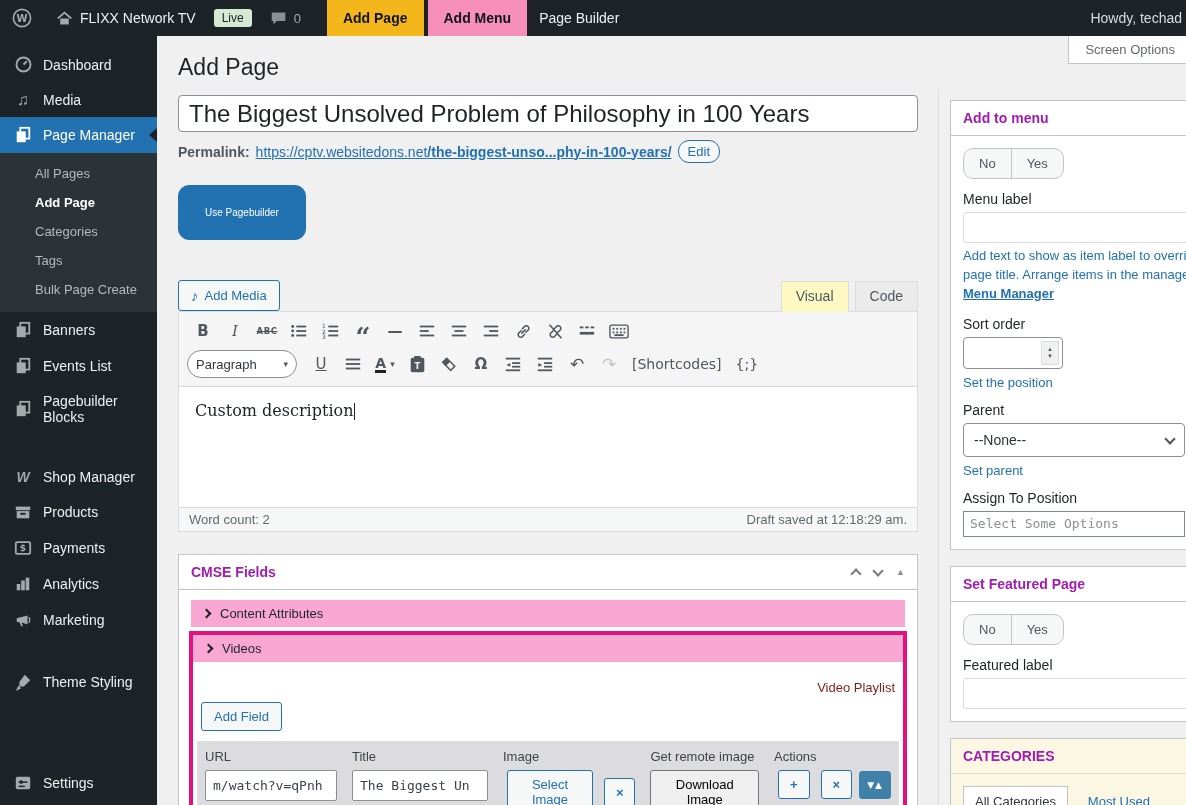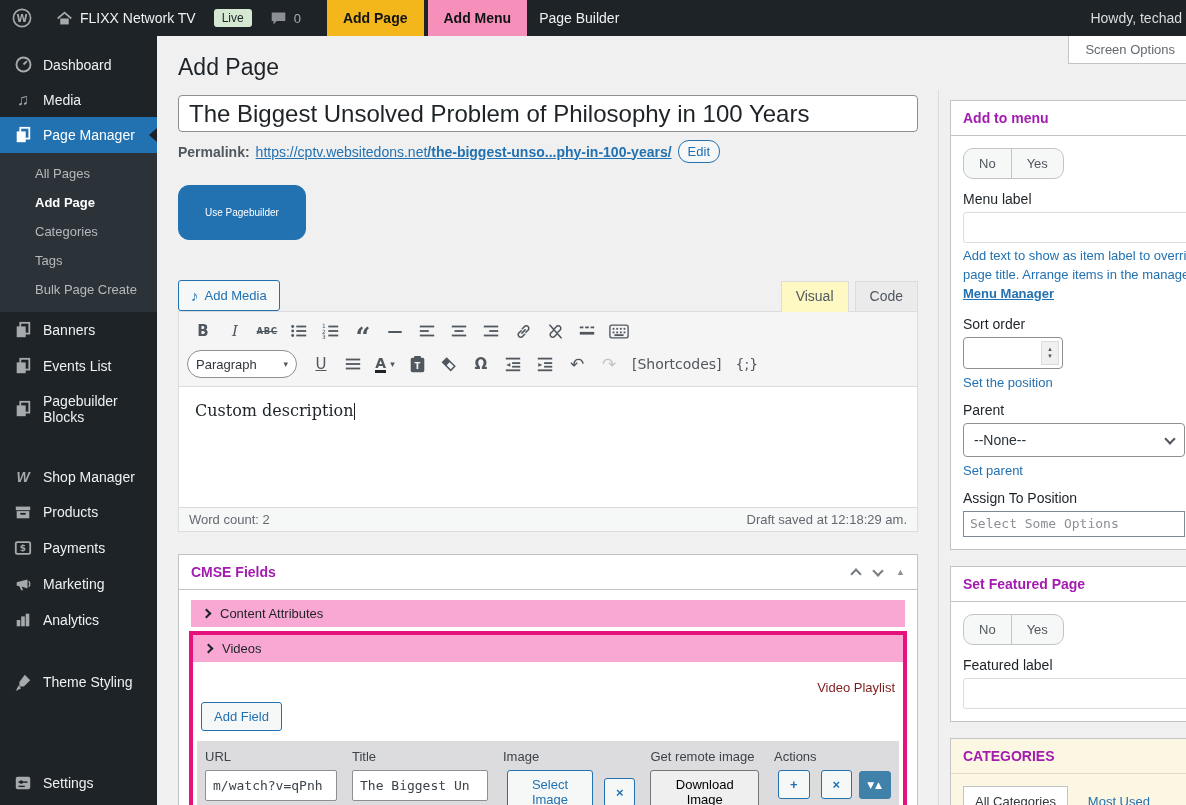--- a/index.html
+++ b/index.html
@@ -279,39 +279,39 @@
               <text x="10" y="13.5" text-anchor="middle" font-size="10" font-weight="bold" fill="currentColor" font-family="DejaVu Sans">$</text>
             </svg>
           </span>
           <span>Payments</span>
         </div>
       </li>
       <li>
         <div class="m-item">
           <span class="micn">
             <svg viewBox="0 0 20 20" width="18" height="18">
-              <path d="M3 8v4l3 .6L8 17h2l-1.4-4.1L15 15V5z" fill="currentColor"></path>
-              <path d="M16.3 7a4.2 4.2 0 010 6" fill="none" stroke="currentColor" stroke-width="1.5"></path>
-            </svg>
-          </span>
-          <span>Marketing</span>
-        </div>
-      </li>
-      <li>
-        <div class="m-item">
-          <span class="micn">
-            <svg viewBox="0 0 20 20" width="18" height="18">
               <g fill="currentColor">
                 <rect x="3" y="10" width="4" height="7"></rect>
                 <rect x="8" y="6" width="4" height="11"></rect>
                 <rect x="13" y="3" width="4" height="14"></rect>
               </g>
             </svg>
           </span>
           <span>Analytics</span>
+        </div>
+      </li>
+      <li>
+        <div class="m-item">
+          <span class="micn">
+            <svg viewBox="0 0 20 20" width="18" height="18">
+              <path d="M3 8v4l3 .6L8 17h2l-1.4-4.1L15 15V5z" fill="currentColor"></path>
+              <path d="M16.3 7a4.2 4.2 0 010 6" fill="none" stroke="currentColor" stroke-width="1.5"></path>
+            </svg>
+          </span>
+          <span>Marketing</span>
         </div>
       </li>
       <li class="m-gap"></li>
       <li>
         <div class="m-item">
           <span class="micn">
             <svg viewBox="0 0 20 20" width="18" height="18">
               <path d="M12 2l6 6-7 7H6v-5z" fill="currentColor"></path>
               <path d="M5 14l-3 6 6-3z" fill="currentColor"></path>
             </svg>

